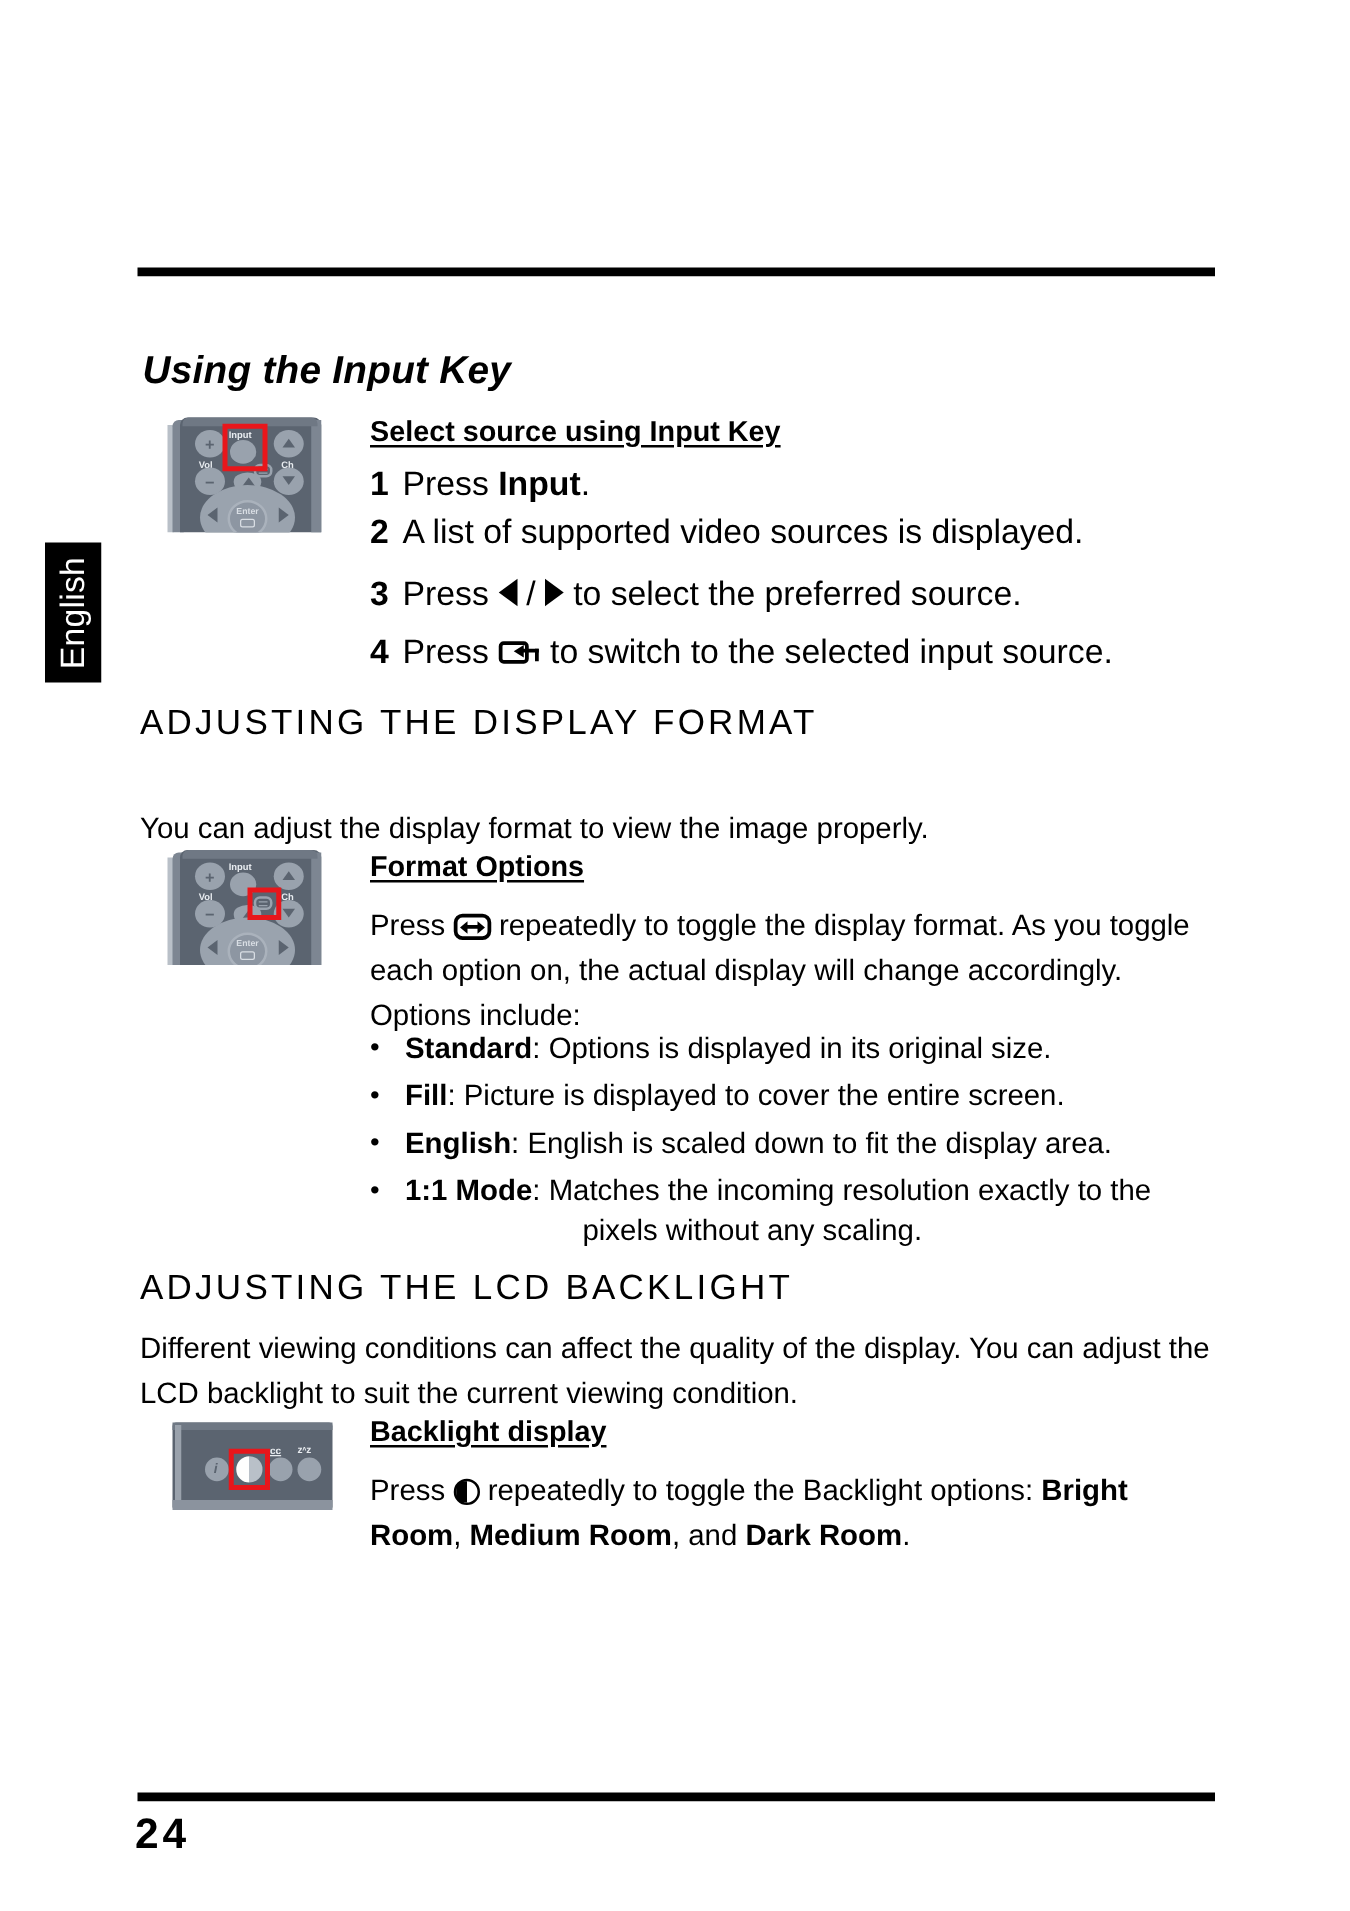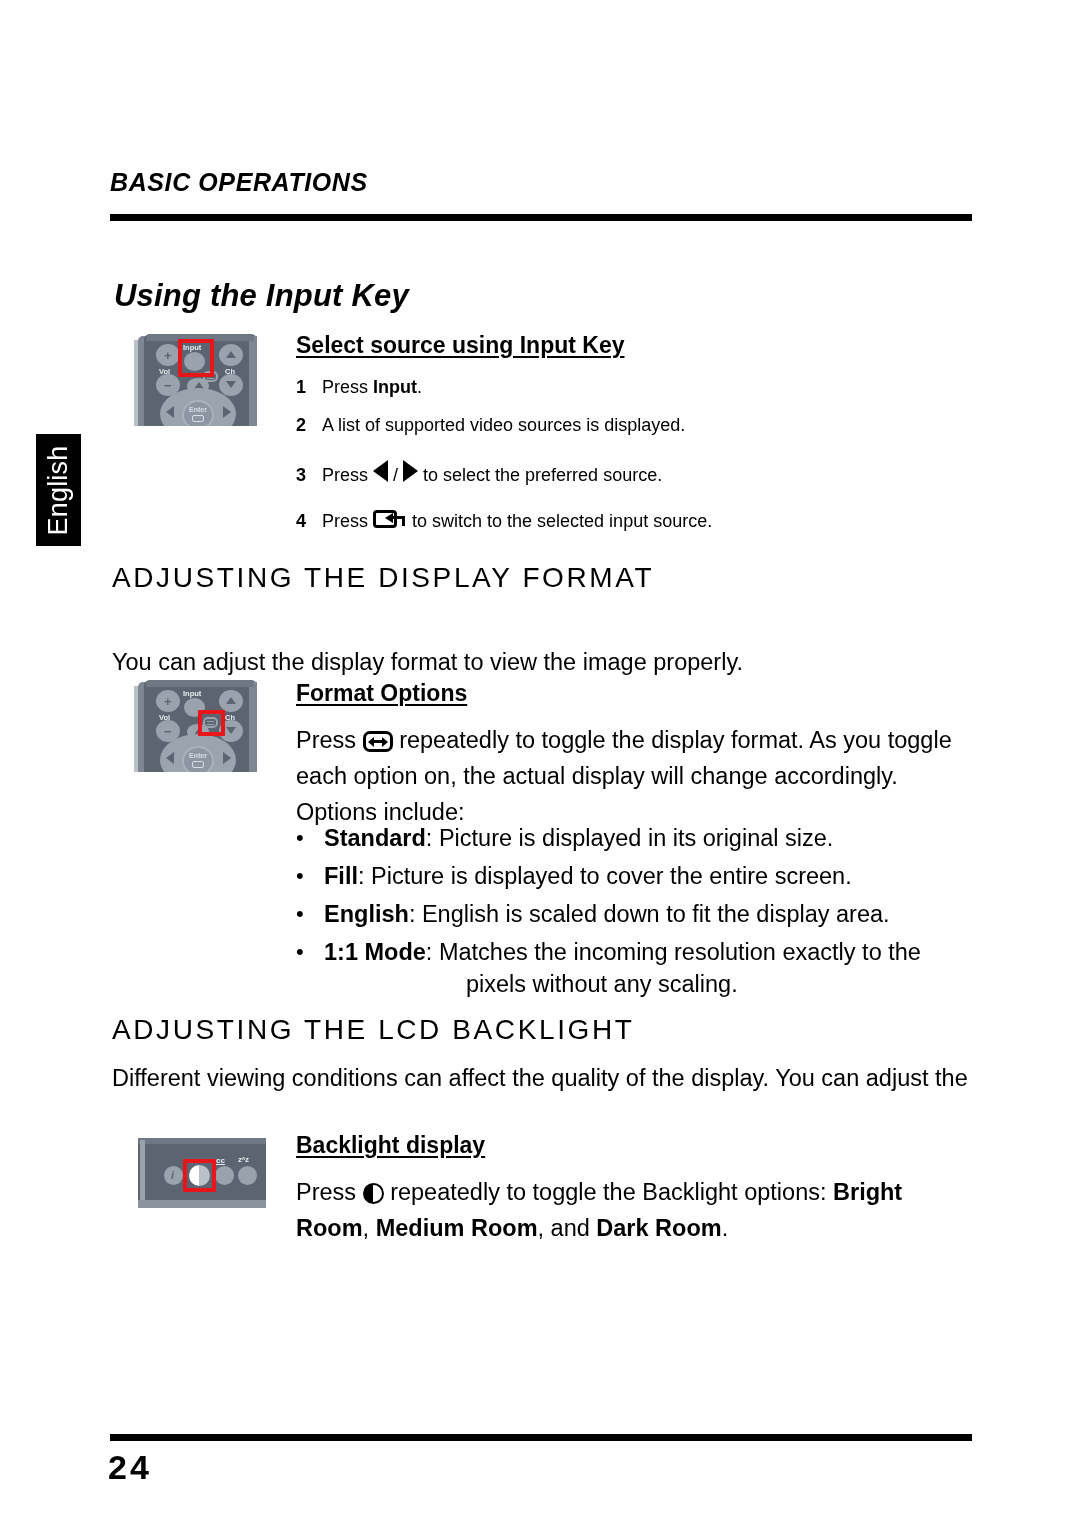--- a/index.html
+++ b/index.html
@@ -91,21 +91,21 @@
   .para {
     position: absolute;
     font-size: 23.5px;
     line-height: 36px;
   }
   .para b { font-weight: bold; }
 
   
   .step {
     position: absolute;
-    font-size: 18px;
+    font-size: 27px;
     line-height: 30px;
     white-space: nowrap;
   }
   .step .num {
     display: inline-block;
     width: 26px;
     font-weight: bold;
   }
   .step b { font-weight: bold; }
 
@@ -451,21 +451,20 @@
     font-size: 34px;
     letter-spacing: 3px;
     font-weight: bold;
   }
 </style>
 </head>
 <body>
 
 <div class="page">
 
-  <div class="running-head">BASIC OPERATIONS</div>
   <div class="head-rule"></div>
 
   <div class="lang-tab">
     <span>English</span>
   </div>
 
   <div class="doc-title" style="top:278px;">Using the Input Key</div>
 
   <div class="remote" style="left:130px; top:330px;">
     <div class="edge-ll"></div>
@@ -571,39 +570,40 @@
   </div>
 
   <div class="sub-head" style="left:296px; top:680px;">Format Options</div>
 
   <div class="para" style="left:296px; top:722px; width:672px;">
     <span>Press </span><span class="fmt-glyph"><span class="fbox"></span><span class="bar"></span><span class="al"></span><span class="ar"></span></span><span> repeatedly to toggle the display format. As you toggle each option on, the actual display will change accordingly. Options include:</span>
   </div>
 
   <div class="bullet" style="left:296px; top:822px; width:680px;">
     <span class="dot">•</span>
-    <span class="btxt"><b>Standard</b><span>: Picture is displayed in its original size.</span></span>
+    <span class="btxt"><b>Standard</b><span>: Options is displayed in its original size.</span></span>
   </div>
   <div class="bullet" style="left:296px; top:860px; width:680px;">
     <span class="dot">•</span>
     <span class="btxt"><b>Fill</b><span>: Picture is displayed to cover the entire screen.</span></span>
   </div>
   <div class="bullet" style="left:296px; top:898px; width:680px;">
     <span class="dot">•</span>
     <span class="btxt"><b>English</b><span>: English is scaled down to fit the display area.</span></span>
   </div>
   <div class="bullet" style="left:296px; top:936px; width:680px;">
     <span class="dot">•</span>
     <span class="btxt"><b>1:1 Mode</b><span>: Matches the incoming resolution exactly to the</span></span>
     <span class="cont">pixels without any scaling.</span>
   </div>
 
   <div class="section-title" style="top:1014px;">ADJUSTING THE LCD BACKLIGHT</div>
   <div class="para" style="left:112px; top:1060px; width:890px;">
     <span>Different viewing conditions can affect the quality of the display. You can adjust the</span><br>
+    <span>LCD backlight to suit the current viewing condition.</span>
   </div>
 
   <div class="panel" style="left:128px; top:1128px;">
     <div class="pbody"></div>
     <div class="ptop"></div>
     <div class="pedge"></div>
     <div class="pbot"></div>
 
     <div class="pbtn" style="left:36px; top:38px;"></div>
     <div class="ibtn-txt" style="left:43px; top:42px;">i</div>

